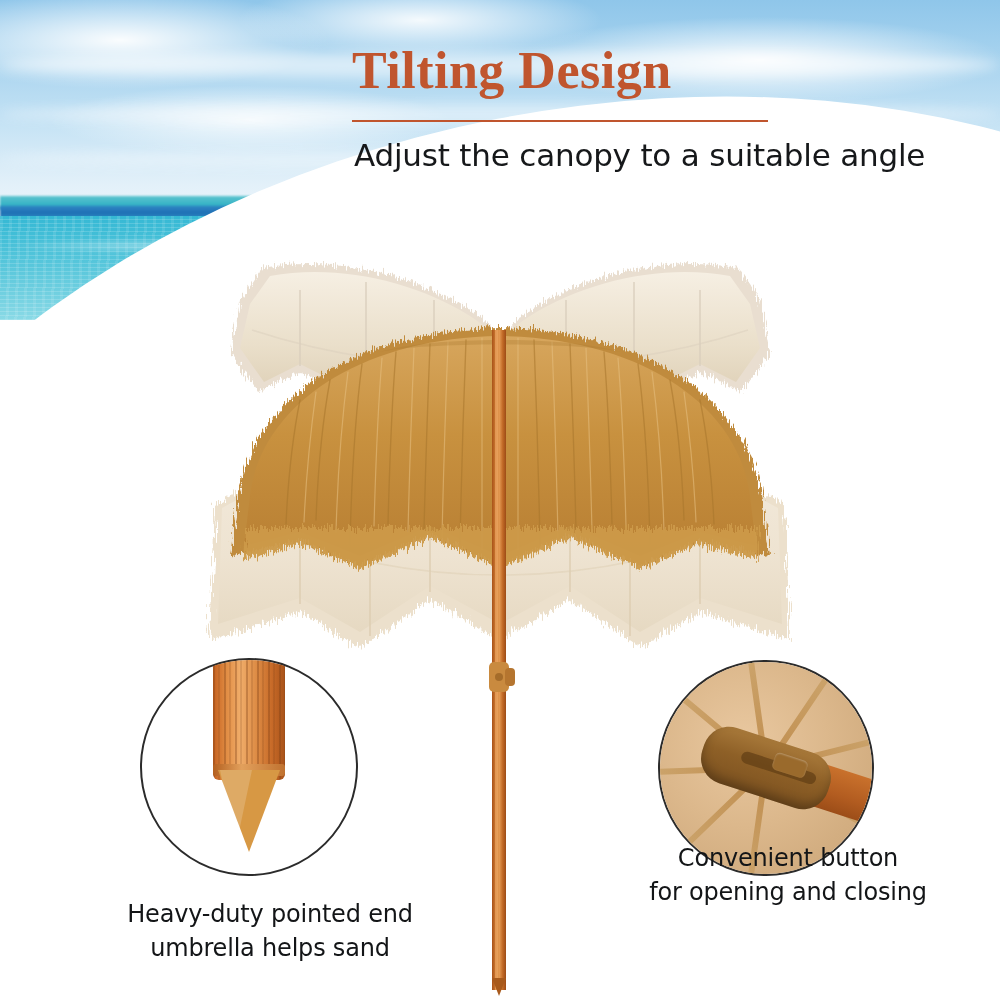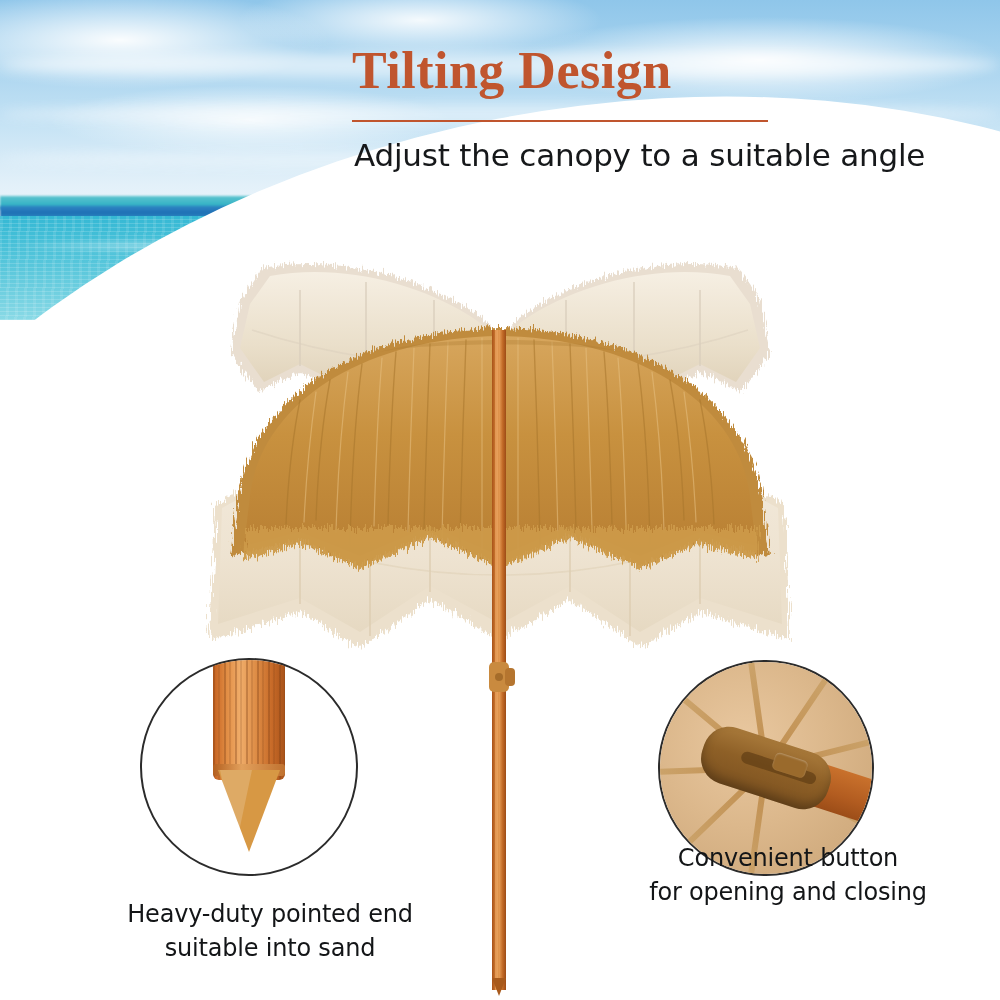--- a/index.html
+++ b/index.html
@@ -489,21 +489,21 @@
     <div class="rib" style="transform:translate(-50%,0) rotate(256deg);"></div>
     <div class="rib" style="transform:translate(-50%,0) rotate(300deg);"></div>
     <div class="hub-pole"></div>
     <div class="hub-collar"></div>
     <div class="hub-slot"></div>
     <div class="hub-button"></div>
   </div>
 
   <div class="caption caption-left">
     <div>Heavy-duty pointed end</div>
-    <div>suitable into sand</div>
+    <div>umbrella helps sand</div>
   </div>
 
   <div class="caption caption-right">
     <div>Convenient button</div>
     <div>for opening and closing</div>
   </div>
 
 </div>
 
 </body></html>

